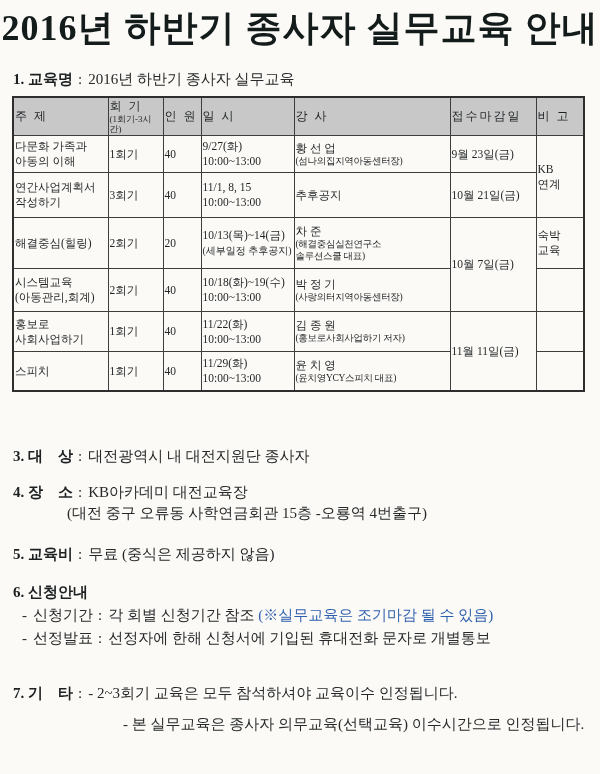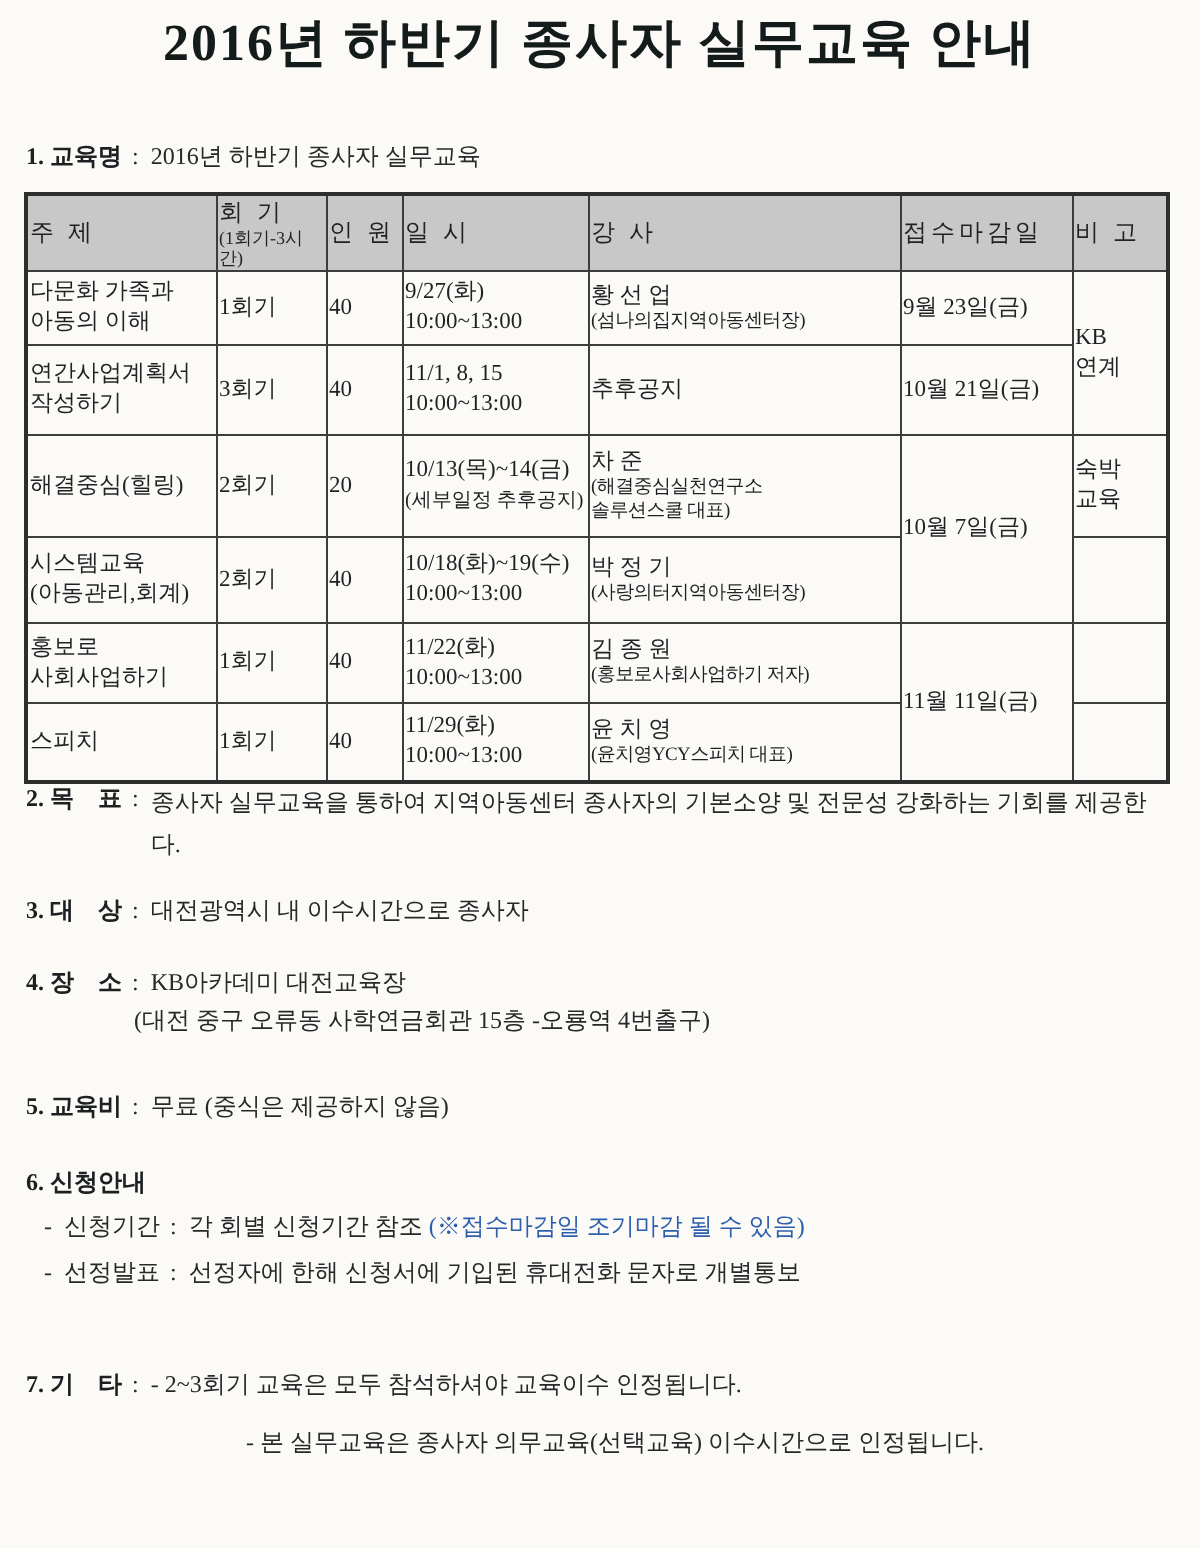--- a/index.html
+++ b/index.html
@@ -7,25 +7,25 @@
     width:600px; height:774px;
     background:#fbfaf6;
     font-family:"Liberation Serif","DejaVu Serif",serif;
     color:#26282a;
   }
   .page { position:relative; width:600px; height:774px; overflow:hidden; }
 
   .doc-title {
     position:absolute; top:4px; left:0; width:100%;
     margin:0; text-align:center;
-    font-size:26px; font-weight:bold; letter-spacing:1px;
+    font-size:36px; font-weight:bold; letter-spacing:1px;
     color:#141b1b;
   }
 
-  .section { position:absolute; left:13px; font-size:12px; white-space:normal; }
+  .section { position:absolute; left:13px; font-size:15px; white-space:normal; }
   .lab { font-weight:bold; white-space:pre; color:#1d2022; }
   .colon { margin:0 6px 0 5px; }
   .txt { color:#26282a; }
   .wraptxt { display:inline-block; width:500px; vertical-align:top; line-height:21px; }
   .indent2 { margin-top:2px; padding-left:54px; }
   .blue { color:#2e5fae; }
   .email-link { color:#2e5fae; text-decoration:underline; cursor:pointer; }
 
   .s6-item { margin-top:5px; padding-left:9px; line-height:17.5px; }
   .s6-item .dash { margin-right:6px; }
@@ -199,43 +199,40 @@
         </td>
         <td>
           <div>윤 치 영</div>
           <div class="sub">(윤치영YCY스피치 대표)</div>
         </td>
         <td></td>
       </tr>
     </tbody>
   </table>
 
-  <div class="section" style="top:391px;">
-    <span class="lab">2. 목　표</span><span class="colon">:</span><span class="txt wraptxt">종사자 실무교육을 통하여 지역아동센터 종사자의 기본소양 및 전문성 강화하는 기회를 제공한다.</span>
-  </div>
 
   <div class="section" style="top:447px;">
-    <span class="lab">3. 대　상</span><span class="colon">:</span><span class="txt">대전광역시 내 이수시간으로 종사자</span>
+    <span class="lab">3. 대　상</span><span class="colon">:</span><span class="txt">대전광역시 내 대전지원단 종사자</span>
   </div>
 
   <div class="section" style="top:483px;">
     <div>
       <span class="lab">4. 장　소</span><span class="colon">:</span><span class="txt">KB아카데미 대전교육장</span>
     </div>
     <div class="indent2">(대전 중구 오류동 사학연금회관 15층 -오룡역 4번출구)</div>
   </div>
 
   <div class="section" style="top:545px;">
     <span class="lab">5. 교육비</span><span class="colon">:</span><span class="txt">무료 (중식은 제공하지 않음)</span>
   </div>
 
   <div class="section" style="top:583px;">
     <div class="lab">6. 신청안내</div>
     <div class="s6-item">
-      <span class="dash">-</span><span>신청기간</span><span class="colon">:</span><span>각 회별 신청기간 참조 </span><span class="blue">(※접수마감일 조기마감 될 수 있음)</span>
+      <span class="dash">-</span><span>신청기간</span><span class="colon">:</span><span>각 회별 신청기간 참조 </span><span class="blue">(※실무교육은 조기마감 될 수 있음)</span>
     </div>
     <div class="s6-item">
       <span class="dash">-</span><span>선정발표</span><span class="colon">:</span><span>선정자에 한해 신청서에 기입된 휴대전화 문자로 개별통보</span>
     </div>
   </div>
 
   <div class="section" style="top:684px;">
     <div>
       <span class="lab">7. 기　타</span><span class="colon">:</span><span class="txt">- 2~3회기 교육은 모두 참석하셔야 교육이수 인정됩니다.</span>
     </div>

